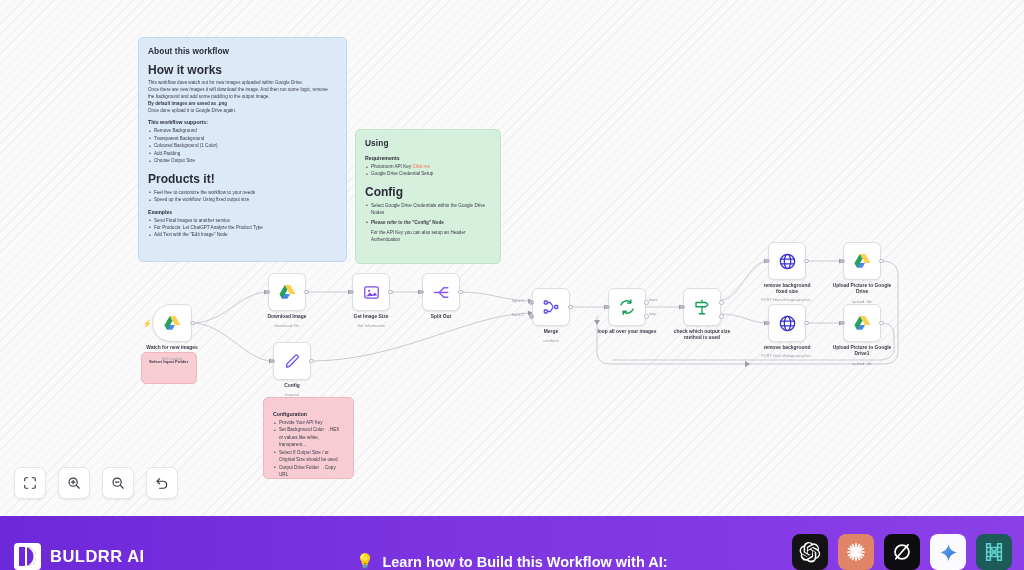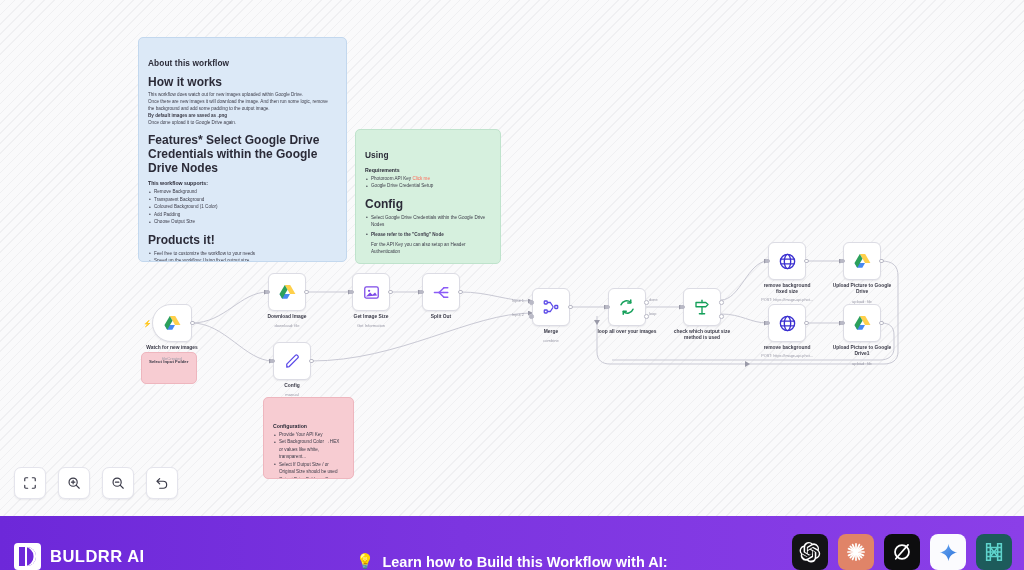--- a/index.html
+++ b/index.html
@@ -19,21 +19,21 @@
       #f0f0f2 0px, #f0f0f2 1px,
       #fafafb 1px, #fafafb 7px);
     overflow: hidden;
   }
   #edges { position: absolute; left: 0; top: 0; width: 1024px; height: 516px; }
 
   
   .note {
     position: absolute;
     border-radius: 5px;
-    padding: 20px 9px;
+    padding: 8px 9px;
     overflow: hidden;
   }
   .note h2 { font-size: 8.3px; font-weight: 700; color: #2b2b38; margin-bottom: 7px; letter-spacing: .1px;}
   .note h3 { font-size: 12px; font-weight: 700; color: #2b2b38; margin: 7px 0 3px; }
   .note h4 { font-size: 5.2px; font-weight: 700; color: #2b2b38; margin: 5px 0 2px; }
   .note p  { font-size: 4.6px; color: #3b3b48; line-height: 1.5; }
   .note p.b { font-weight: 700; }
   .note ul { list-style: none; margin: 2px 0; }
   .note li {
     font-size: 4.6px; color: #3b3b48; line-height: 1.62;
@@ -206,21 +206,20 @@
   </svg>
 
   <div class="note" id="note-about">
     <h2>About this workflow</h2>
     <h3>How it works</h3>
     <p>This workflow does watch out for new images uploaded within Google Drive.</p>
     <p>Once there are new images it will download the image. And then run some logic, remove</p>
     <p>the background and add some padding to the output image.</p>
     <p class="b">By default images are saved as .png</p>
     <p>Once done upload it to Google Drive again.</p>
-    <h3>Features* Select Google Drive Credentials within the Google Drive Nodes</h3>
     <h4>This workflow supports:</h4>
     <ul>
       <li>Remove Background</li>
       <li>Transparent Background</li>
       <li>Coloured Background (1 Color)</li>
       <li>Add Padding</li>
       <li>Choose Output Size</li>
     </ul>
     <h3>Products it!</h3>
     <ul>

